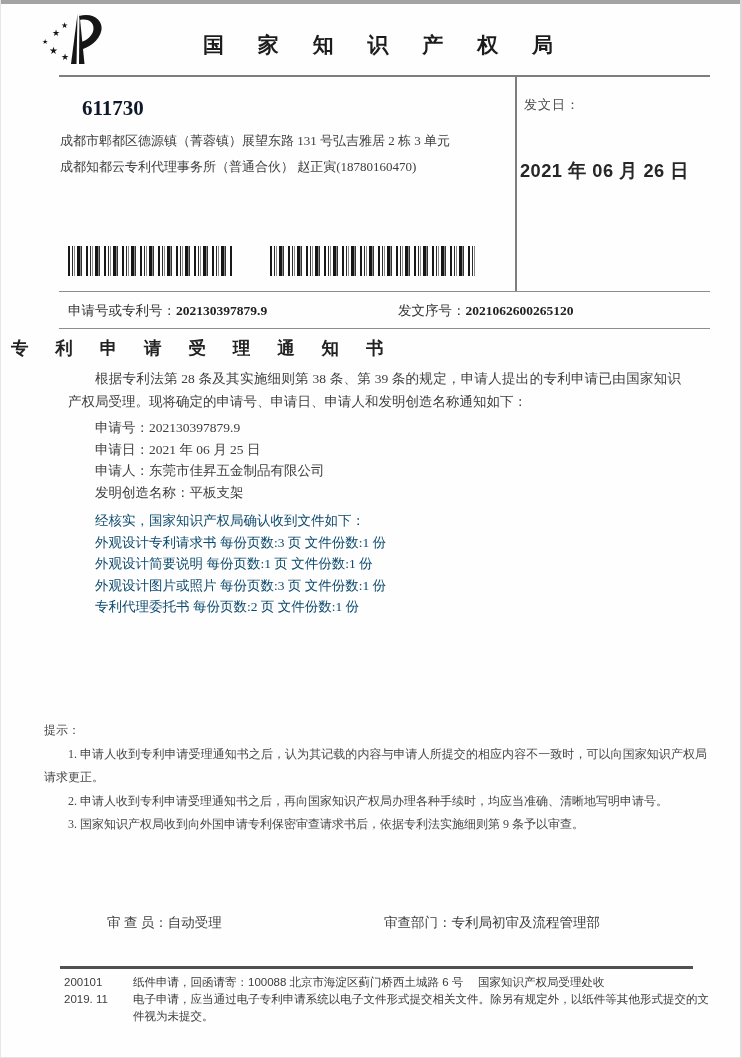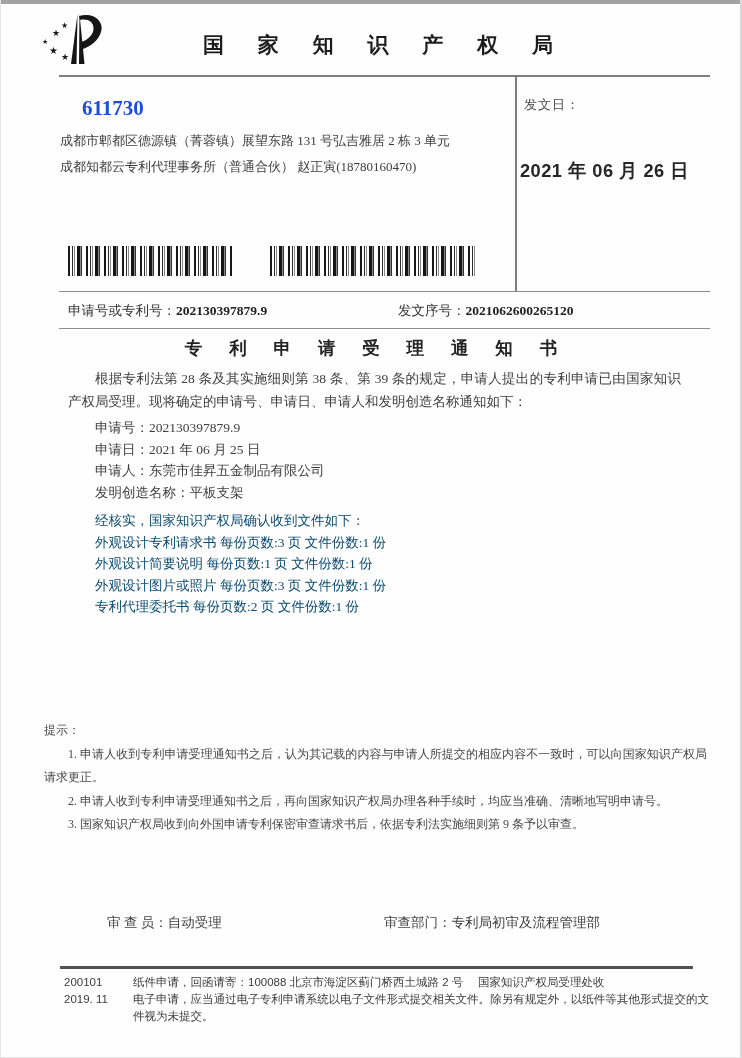--- a/index.html
+++ b/index.html
@@ -25,41 +25,41 @@
   }
   .logo{top:11px;left:37px;width:70px;height:58px;}
 
   .rule{background:#7e7e7e;}
   .hr1{top:75px;left:59px;width:651px;height:2px;}
   .vline{top:76px;left:515px;width:2px;height:215px;}
   .hr2{top:291px;left:59px;width:651px;height:1px;background:#8d8d8d;}
   .hr3{top:328px;left:59px;width:651px;height:1px;background:#8d8d8d;}
   .hr-footer{top:966px;left:60px;width:633px;height:3px;background:#515151;}
 
-  .postcode{top:96px;left:82px;font-size:21px;font-weight:700;color:#1d4ed8;}
+  .postcode{top:96px;left:82px;font-size:21px;font-weight:700;color:#0f172a;}
   .addr{top:128px;left:60px;width:448px;text-align:left;font-size:13px;line-height:26px;color:#3d3d3d;}
 
   .issue-label{top:96px;left:524px;font-size:13px;color:#4a4a4a;letter-spacing:1px;}
   .issue-date{top:158px;left:520px;font-size:19px;font-weight:600;color:#262626;
     font-family:"Liberation Sans","DejaVu Sans",sans-serif;letter-spacing:0.5px;transform:scaleX(.96);transform-origin:left;}
 
   .barcode{top:246px;height:30px;
     background-image:
       repeating-linear-gradient(90deg,#191919 0 2px,transparent 2px 4px,#2b2b2b 4px 5px,transparent 5px 9px,#151515 9px 12px,transparent 12px 13px,#333 13px 14px,transparent 14px 18px),
       repeating-linear-gradient(90deg,rgba(20,20,20,.5) 0 1px,transparent 1px 6px);
   }
   .barcode-1{left:68px;width:165px;}
   .barcode-2{left:270px;width:205px;}
 
   .ref-row{top:302px;left:68px;width:620px;font-size:13.5px;color:#353535;}
   .ref-no{font-weight:700;color:#222;}
   .ref-serial{position:absolute;left:330px;top:0;}
 
   .notice-title{
-    top:336px;left:0;width:100%;text-align:center;
+    top:336px;left:0;width:100%;
     font-size:17.5px;font-weight:700;letter-spacing:11px;text-indent:11px;color:#222;
   }
 
   .body-text{top:368px;left:68px;width:613px;font-size:13.5px;line-height:22.5px;
     text-align:justify;color:#3d3d3d;}
   .indent{text-indent:2em;}
   .fields{top:417px;left:68px;width:613px;font-size:13.5px;line-height:21.6px;color:#3d3d3d;}
   .docs{top:510px;left:68px;width:613px;font-size:13.5px;line-height:21.6px;color:#0c4a6e;}
 
   .tips{top:719px;left:44px;width:663px;font-size:12px;line-height:23.5px;
@@ -153,17 +153,17 @@
     <span class="department"><span>审查部门：</span><span>专利局初审及流程管理部</span></span>
   </div>
 
   <div class="abs hr-footer"></div>
   <div class="abs footer sans">
     <div class="footer-codes">
       <div>200101</div>
       <div>2019. 11</div>
     </div>
     <div class="footer-lines">
-      <p>纸件申请，回函请寄：100088  北京市海淀区蓟门桥西土城路 2 号　 国家知识产权局受理处收</p>
+      <p>纸件申请，回函请寄：100088  北京市海淀区蓟门桥西土城路 6 号　 国家知识产权局受理处收</p>
       <p>电子申请，应当通过电子专利申请系统以电子文件形式提交相关文件。除另有规定外，以纸件等其他形式提交的文件视为未提交。</p>
     </div>
   </div>
 </div>
 
 </body></html>

